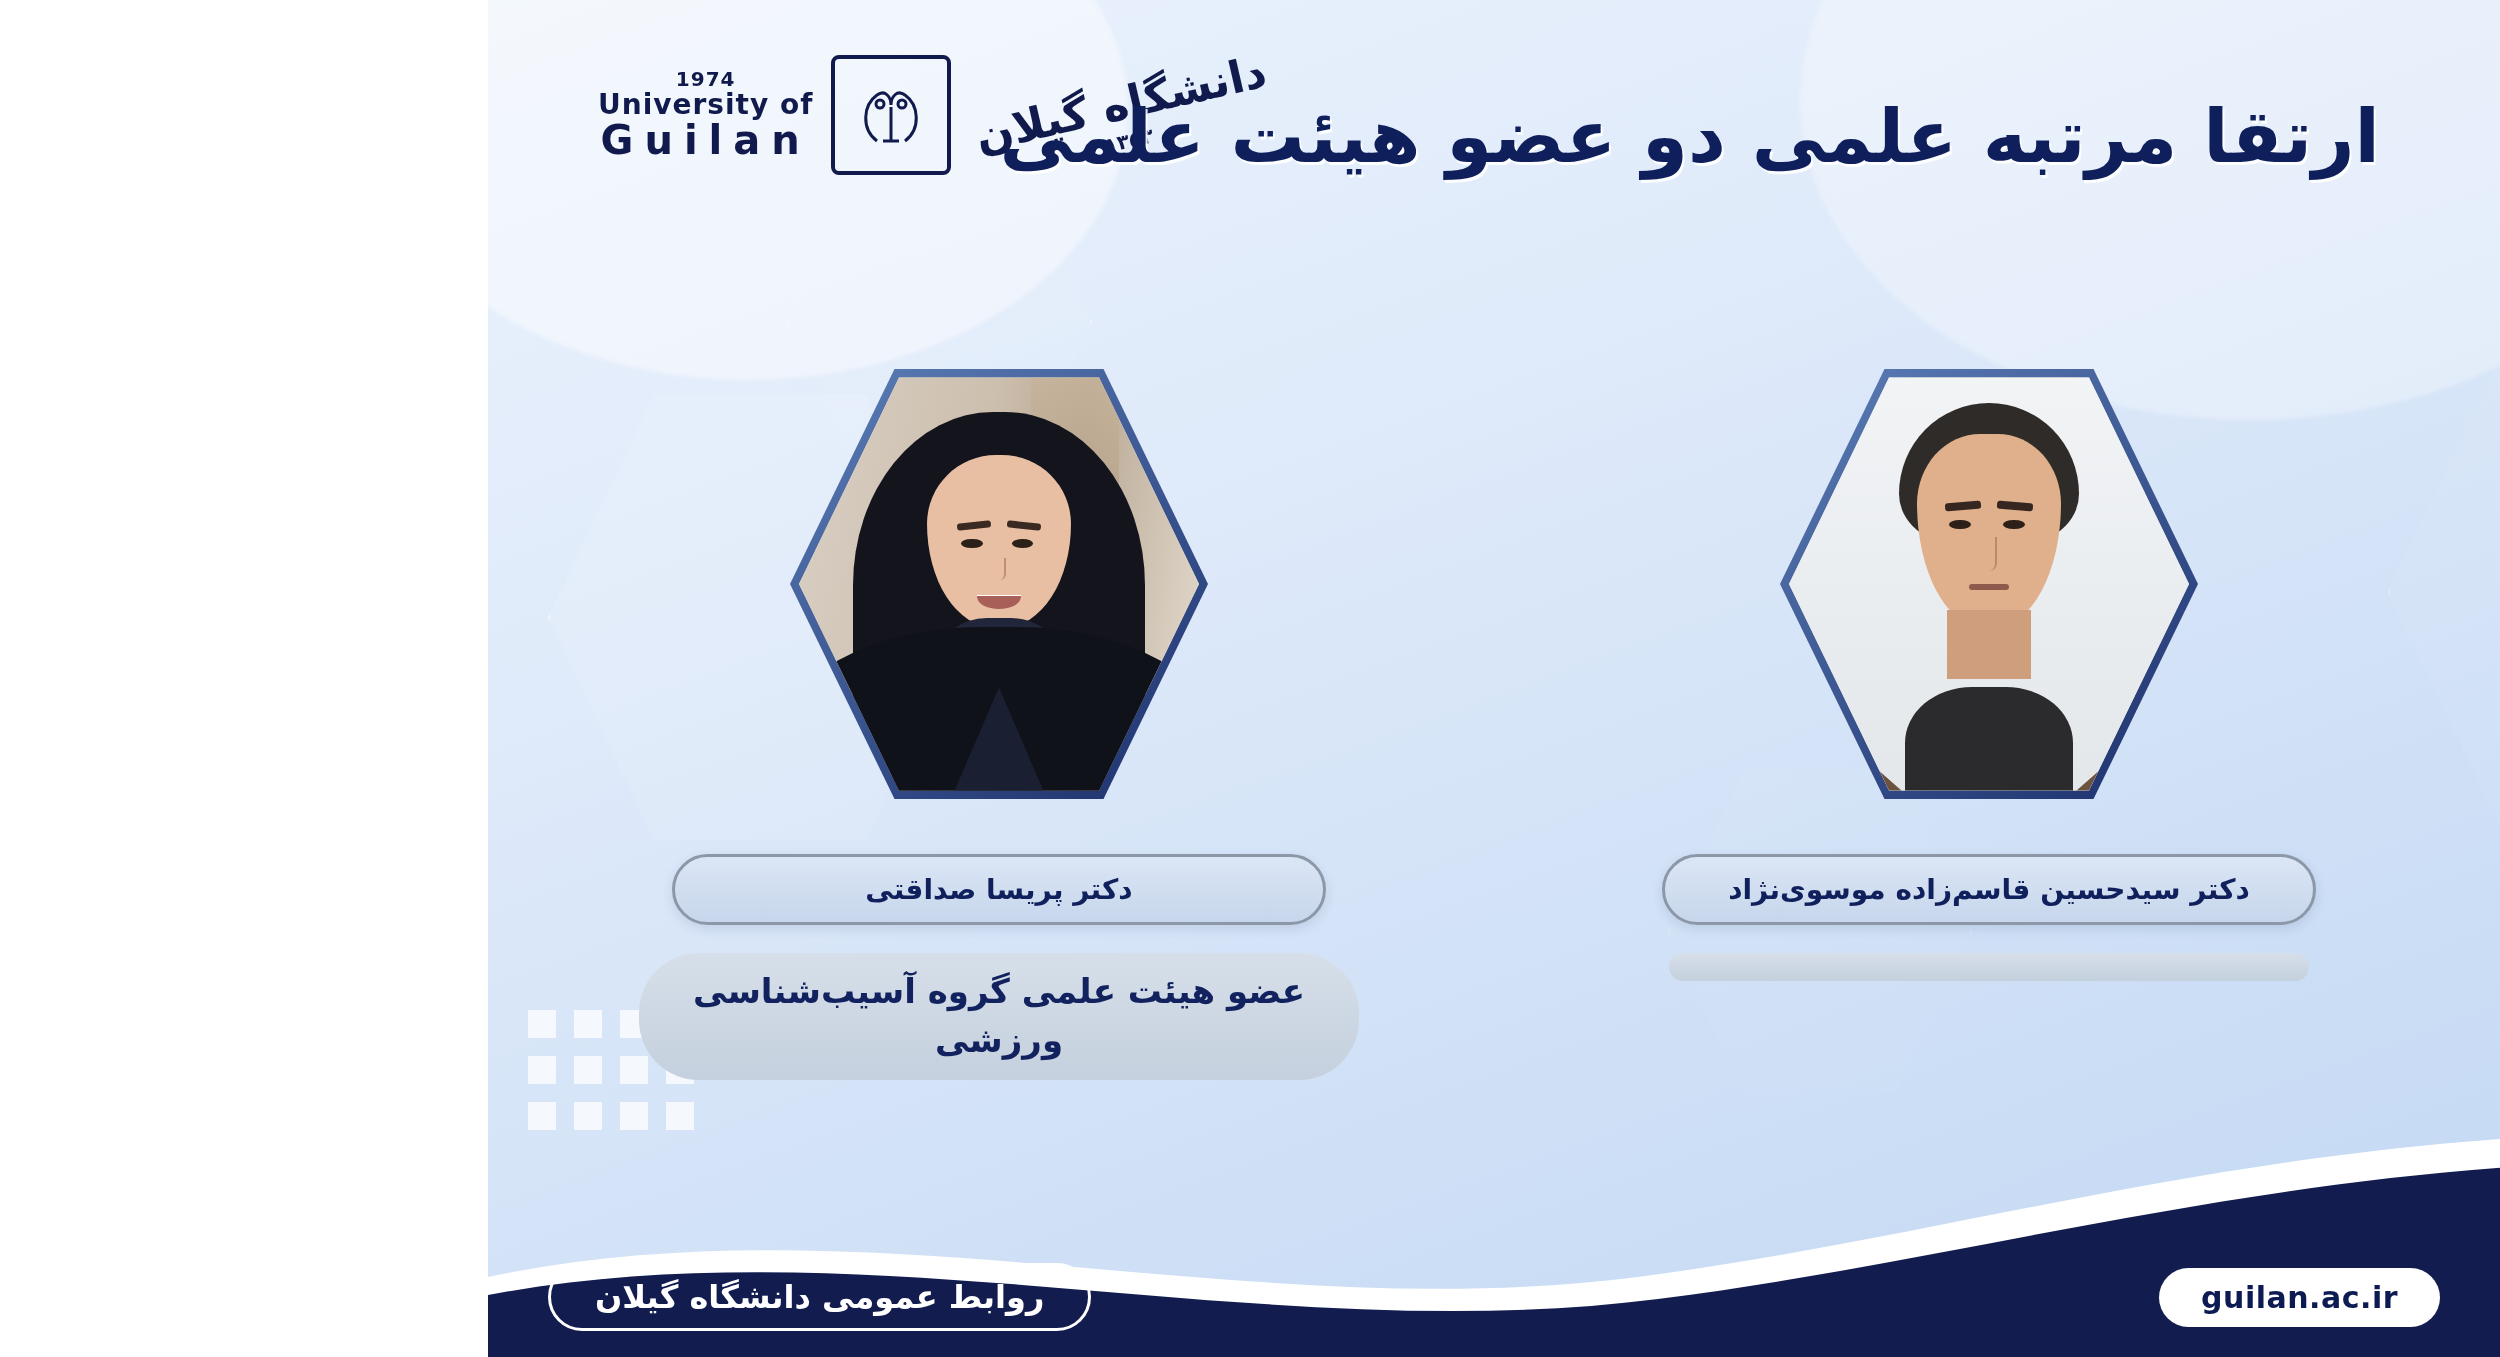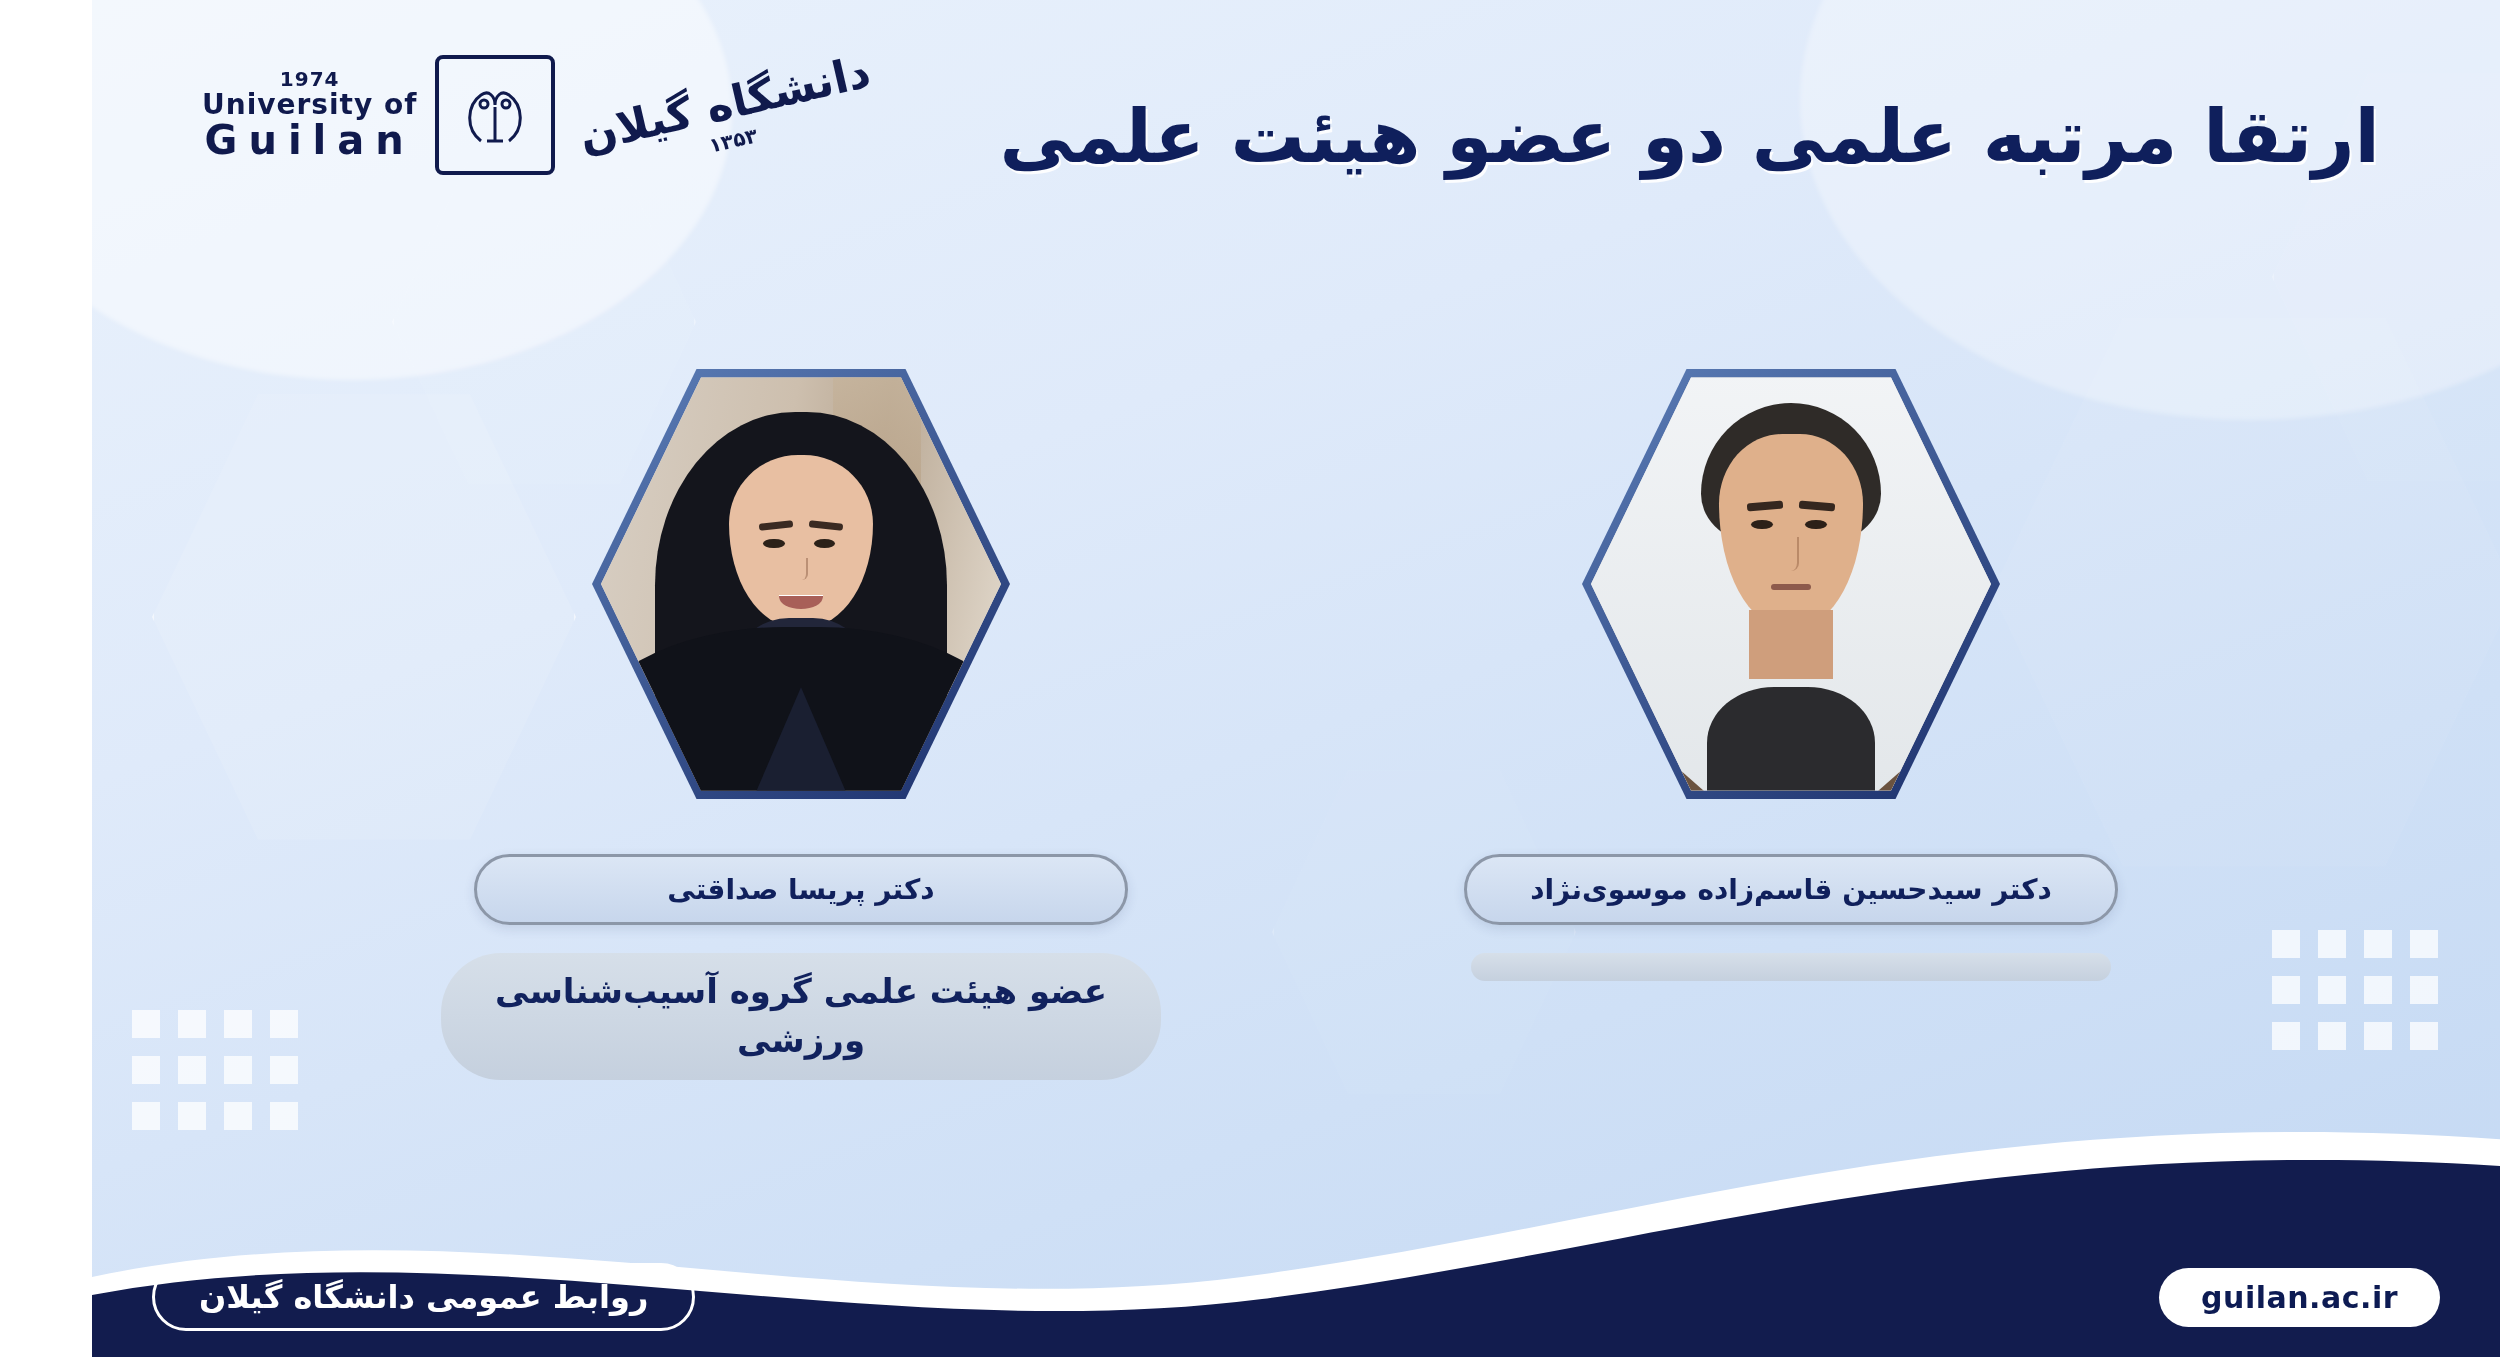--- a/index.html
+++ b/index.html
@@ -7,21 +7,21 @@
     margin: 0;
     padding: 0;
     background: #ffffff;
   }
   body {
     font-family: "DejaVu Sans", "Liberation Sans", sans-serif;
   }
 
   .poster {
     position: relative;
-    width: 2408px;
+    width: 2012px;
     height: 1357px;
     overflow: hidden;
     background: linear-gradient(160deg, #eaf2fc 0%, #dfeafa 35%, #cfe0f6 70%, #c3d8f3 100%);
   }
 
   
   .bg-deco {
     position: absolute;
     inset: 0;
     pointer-events: none;

